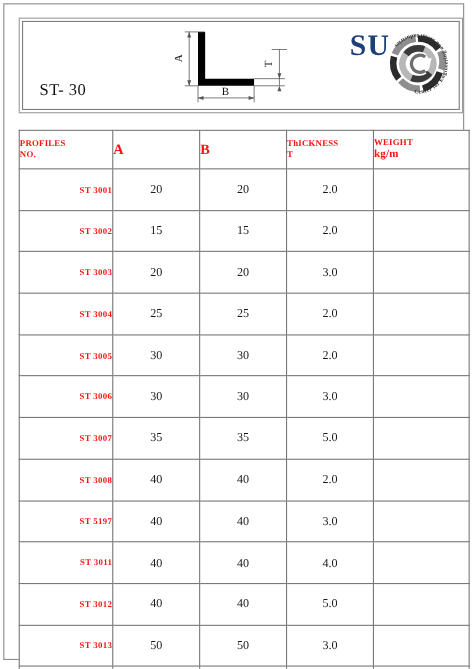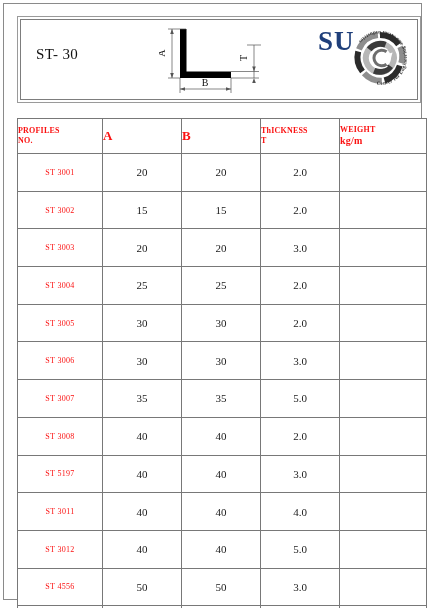--- a/index.html
+++ b/index.html
@@ -46,21 +46,21 @@
     bottom: 2px;
     border: 1px solid #7d7d7d;
     box-sizing: border-box;
     background: #fff;
   }
 
   
   #profile-title {
     position: absolute;
     left: 32px;
-    top: 42px;
+    top: 70px;
     font-size: 15px;
     color: #111;
     letter-spacing: 0.4px;
     white-space: nowrap;
   }
 
   
   #profile-drawing {
     position: absolute;
     left: 155px;
@@ -127,23 +127,24 @@
   }
   #spec-table tbody td {
     height: 36.7px;
     text-align: center;
     vertical-align: middle;
     font-size: 11px;
     color: #1a1a1a;
   }
   #spec-table tbody td.profile-no {
     color: #fb1111;
-    font-weight: normal;
+    font-weight: bold;
     font-size: 8px;
     letter-spacing: 0.3px;
+    text-align: right;
   }
   #spec-table tbody td.weight-cell {
     color: #1a1a1a;
   }
 </style>
 </head>
 <body>
 
 <div id="page-frame">
 
@@ -320,21 +321,21 @@
           <td class="weight-cell"></td>
         </tr>
         <tr>
           <td class="profile-no">ST 3012</td>
           <td>40</td>
           <td>40</td>
           <td>5.0</td>
           <td class="weight-cell"></td>
         </tr>
         <tr>
-          <td class="profile-no">ST 4556</td>
+          <td class="profile-no">ST 3013</td>
           <td>50</td>
           <td>50</td>
           <td>3.0</td>
           <td class="weight-cell"></td>
         </tr>
         <tr>
           <td class="profile-no">ST 3014</td>
           <td>50</td>
           <td>50</td>
           <td>5.0</td>

